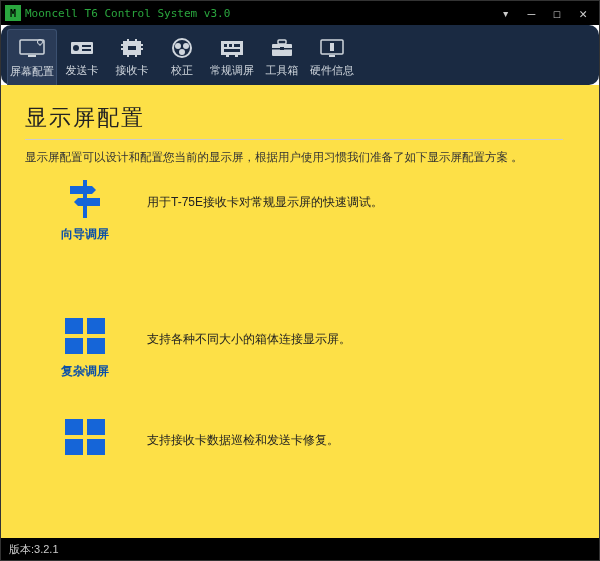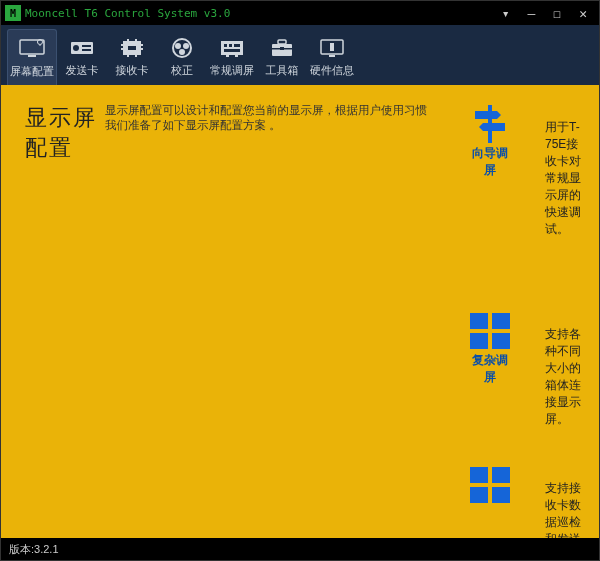--- a/index.html
+++ b/index.html
@@ -6,33 +6,33 @@
 body { width: 600px; height: 561px; font-family: "Microsoft YaHei", Arial, sans-serif; background: #fff; overflow: hidden; }
 
 .window { width: 600px; height: 561px; display: flex; flex-direction: column; border: 1px solid #333; }
 
 .titlebar { height: 24px; background: #000; color: #2aa63e; display: flex; align-items: center; padding: 0 4px; font-size: 11px; font-family: monospace; }
 .titlebar .logo { width: 16px; height: 16px; margin-right: 4px; background: #2aa63e; display: inline-flex; align-items: center; justify-content: center; color: #000; font-size: 10px; font-weight: bold; }
 .titlebar .title { flex: 1; }
 .titlebar .controls { display: flex; gap: 18px; padding-right: 8px; }
 .titlebar .controls span { color: #ccc; cursor: pointer; font-size: 13px; }
 
-.toolbar { height: 60px; background: #1a2a42; display: flex; padding: 4px 6px 0 6px; }
+.toolbar { height: 60px; background: #1a2a42; display: flex; padding: 4px 6px 0 6px; border-radius: 10px; }
 .tool-item { width: 50px; display: flex; flex-direction: column; align-items: center; justify-content: center; color: #d0d6dd; font-size: 11px; cursor: pointer; border-radius: 3px 3px 0 0; padding: 4px 2px; gap: 3px; }
 .tool-item.active { background: #2a3b57; border: 1px solid #3b5070; border-bottom: none; }
 .tool-item .ticon { width: 28px; height: 24px; display: flex; align-items: center; justify-content: center; }
 
-.content { flex: 1; background: #eab308; padding: 18px 16px 10px 24px; overflow: hidden; display: flex; }
+.content { flex: 1; background: #fde047; padding: 18px 36px 10px 24px; overflow: hidden; display: flex; flex-direction: column; }
 .page-title { font-size: 22px; font-weight: normal; color: #222; margin-bottom: 6px; letter-spacing: 2px; }
 .hr { height: 1px; background: #ccc; margin-bottom: 10px; }
 .page-desc { font-size: 11.5px; color: #333; margin-bottom: 13px; }
 
 .options { flex: 1; display: flex; flex-direction: column; gap: 36px; padding-left: 30px; }
 .option { display: flex; align-items: flex-start; gap: 32px; }
-.option .iconblock { width: 60px; display: flex; flex-direction: column; align-items: flex-start; cursor: pointer; }
+.option .iconblock { width: 60px; display: flex; flex-direction: column; align-items: center; gap: 6px; cursor: pointer; }
 .option .iconbox { width: 46px; height: 42px; display: flex; align-items: center; justify-content: center; }
 .option .label { font-size: 12px; font-weight: bold; color: #0b4fa8; text-align: center; }
 .option .desc { font-size: 12px; color: #222; padding-top: 16px; }
 
 .statusbar { height: 22px; background: #000; color: #ccc; display: flex; align-items: center; font-size: 11px; padding: 0 8px; }
 .statusbar .left { flex: 1; }
 
 .grid4 { display: grid; grid-template-columns: 1fr 1fr; grid-template-rows: 1fr 1fr; gap: 4px; width: 40px; height: 36px; }
 .grid4 div { background: #1565d8; }
 </style>

